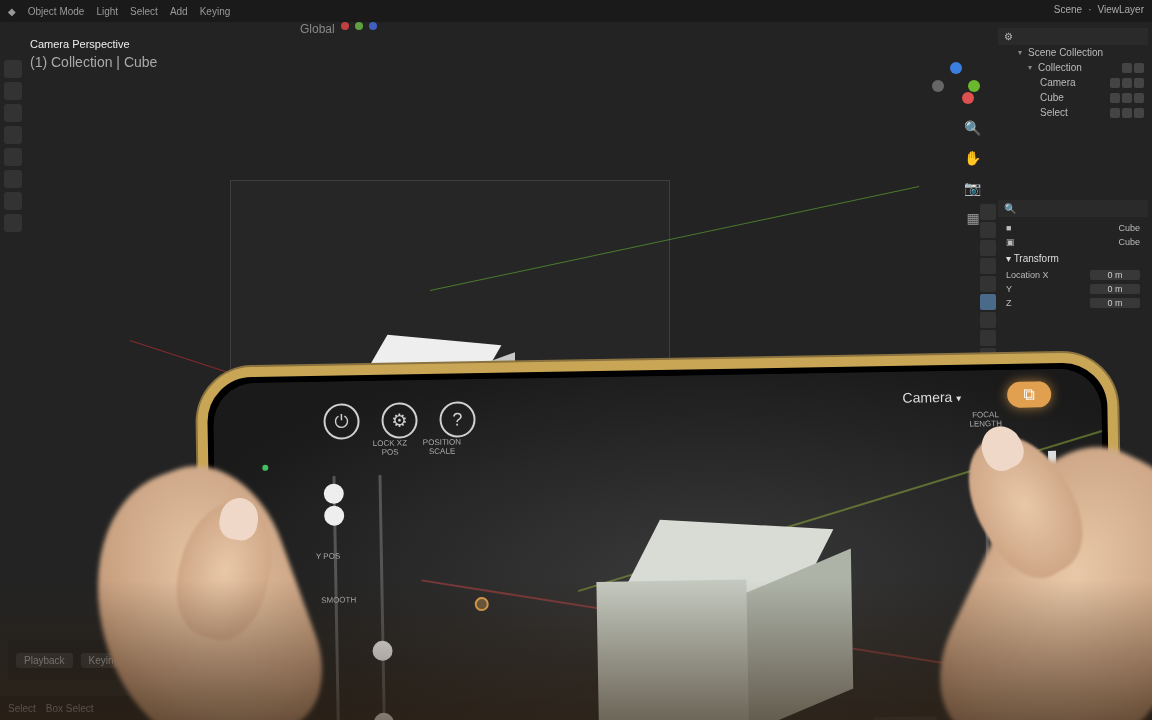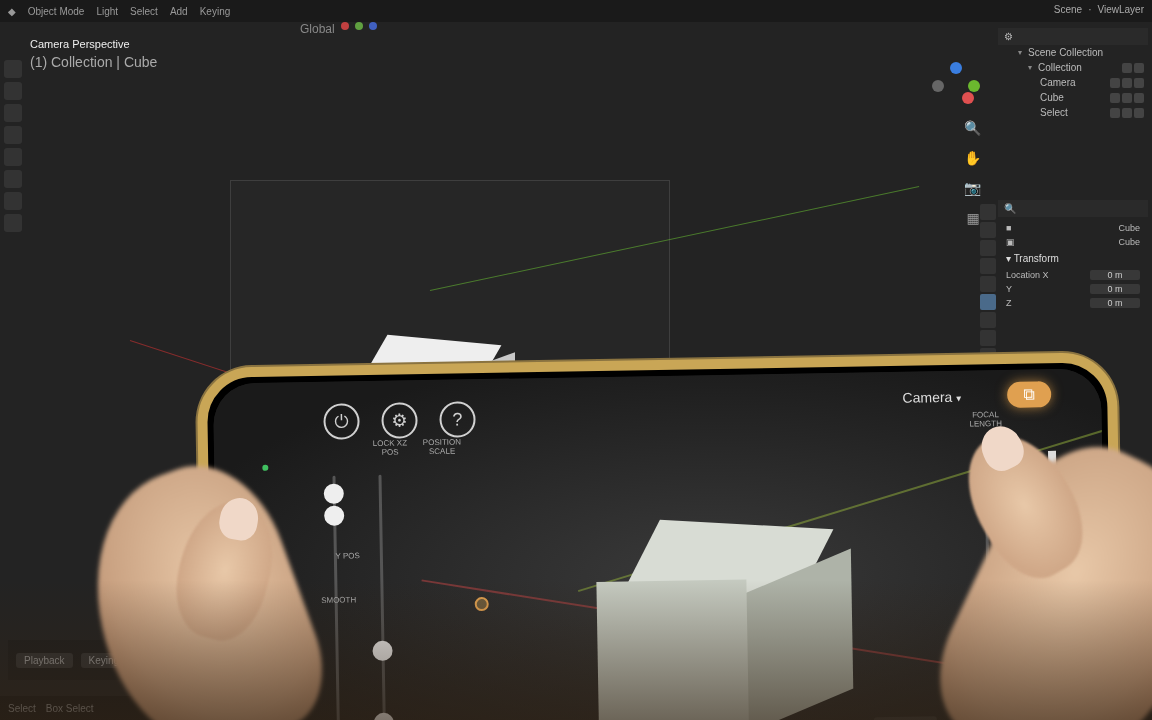--- a/index.html
+++ b/index.html
@@ -81,21 +81,21 @@
 
 .camera-label{position:absolute;top:18px;right:140px;color:#ddd;font-size:14px}
 .link-icon{position:absolute;top:12px;right:50px;width:44px;height:26px;background:#e0a050;border-radius:13px;display:flex;align-items:center;justify-content:center;color:#fff;font-size:16px;box-shadow:0 0 12px rgba(255,180,80,0.6)}
 
 .left-sliders{position:absolute;top:80px;left:100px;width:120px}
 .slider-track{position:absolute;top:14px;width:3px;height:250px;background:#555;border-radius:2px}
 .st1{left:18px}.st2{left:64px}
 .slider-knob{position:absolute;width:20px;height:20px;background:#eee;border-radius:50%}
 .sk1a{left:9px;top:22px}.sk1b{left:9px;top:44px}
 .sk2a{left:55px;top:180px}.sk2b{left:55px;top:252px}
-.slider-mid-label{position:absolute;left:0;top:90px;font-size:8px;color:#aaa;width:44px;text-align:right}
+.slider-mid-label{position:absolute;left:0;top:90px;font-size:8px;color:#aaa;width:44px;text-align:left}
 .slider-mid-label2{position:absolute;left:0;top:134px;font-size:8px;color:#aaa;width:44px;text-align:center}
 
 .right-slider{position:absolute;top:40px;right:96px;width:40px}
 .rs-label{font-size:8px;color:#aaa;text-align:center;line-height:9px}
 .rs-track{position:absolute;top:28px;left:18px;width:3px;height:240px;background:#555}
 .rs-knob{position:absolute;top:82px;left:9px;width:22px;height:22px;background:#eee;border-radius:50%}
 .rs-val{position:absolute;top:282px;left:-4px;color:#ddd;font-size:13px}
 
 .playback{position:absolute;top:78px;right:40px;display:flex;gap:12px;align-items:center;color:#ddd}
 .play-icon{font-size:24px}

